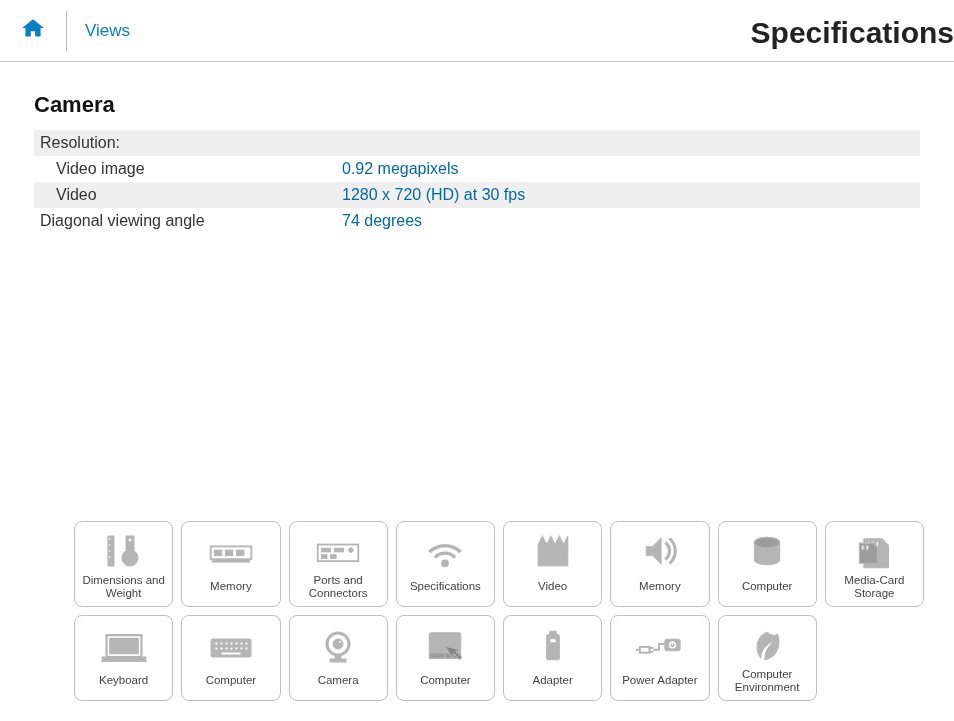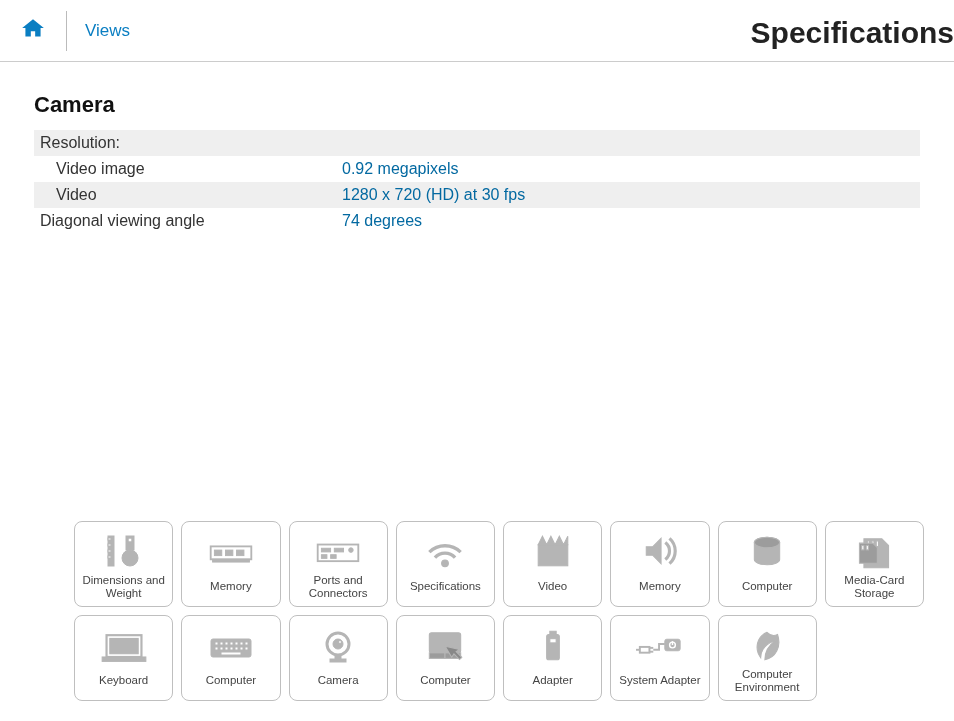--- a/index.html
+++ b/index.html
@@ -253,21 +253,21 @@
         </svg>
       </div>
       <div class="nav-label">Adapter</div>
     </div>
     <div class="nav-card">
       <div class="icon-wrap">
         <svg width="48" height="38" viewBox="0 0 50 28">
           <use href="#ic-power"></use>
         </svg>
       </div>
-      <div class="nav-label">System Adapter</div>
+      <div class="nav-label">Power Adapter</div>
     </div>
     <div class="nav-card">
       <div class="icon-wrap">
         <svg width="48" height="38" viewBox="0 0 40 36">
           <use href="#ic-leaf"></use>
         </svg>
       </div>
       <div class="nav-label">Computer
 Environment</div>
     </div>

